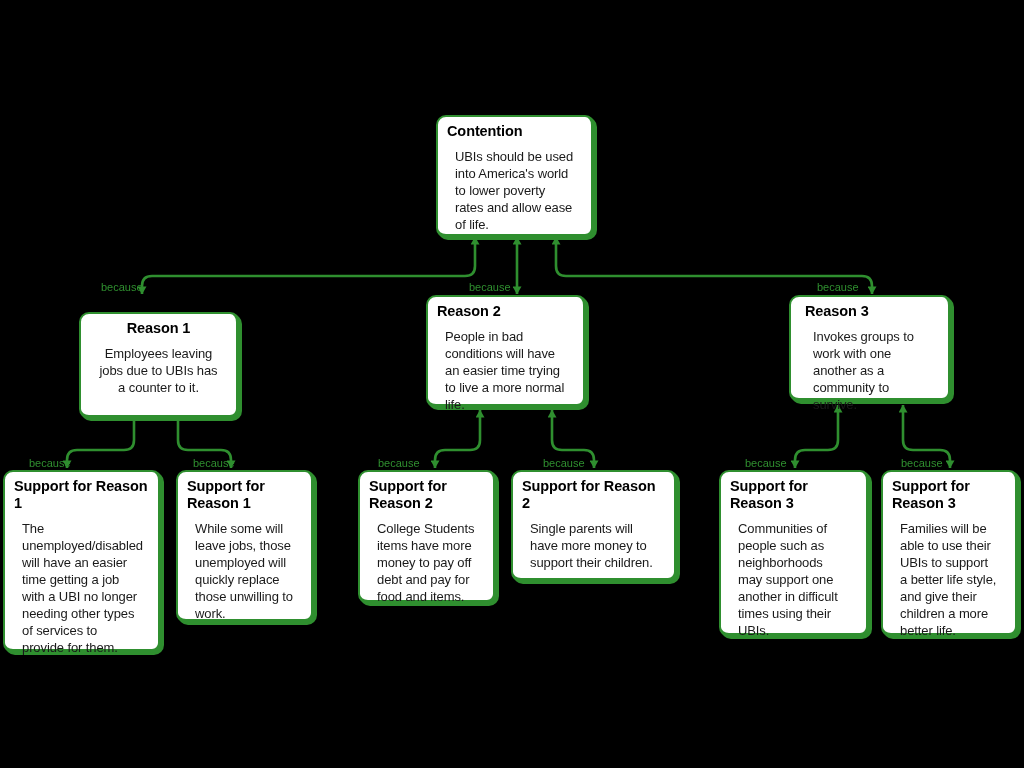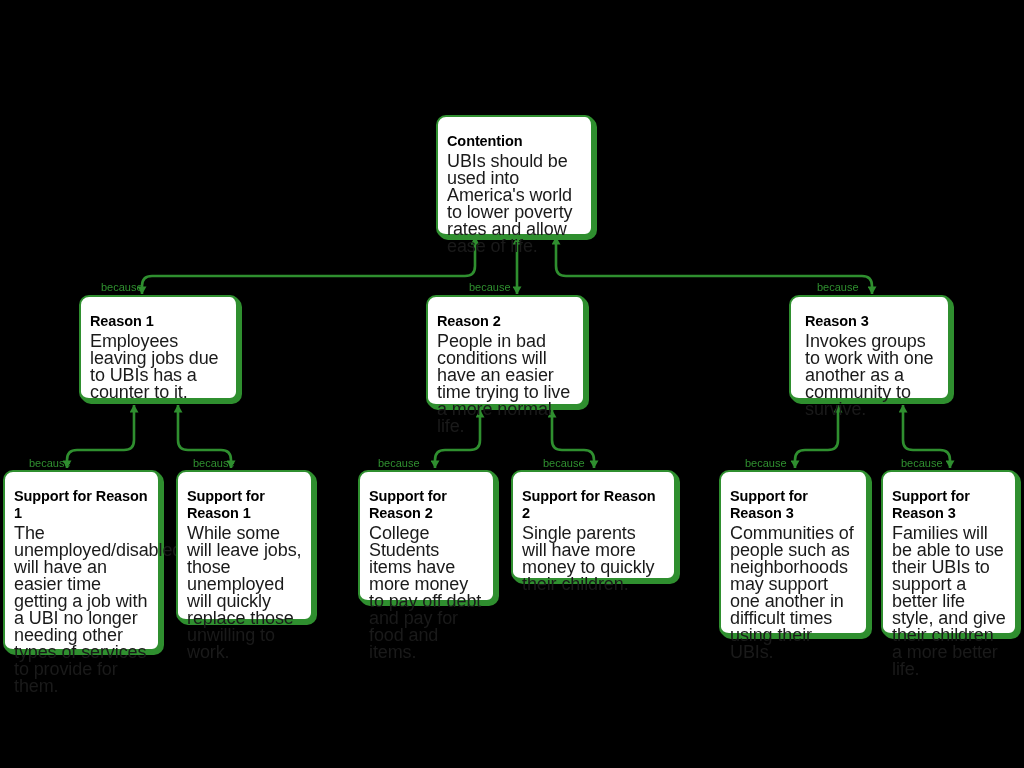--- a/index.html
+++ b/index.html
@@ -33,28 +33,28 @@
     border-bottom-width: 4px;
     border-radius: 10px;
     padding: 6px 9px 7px 9px;
     box-shadow: 2px 2px 0 0 #2f8f2f;
   }
   .node-title {
     font-weight: bold;
     font-size: 14.5px;
     line-height: 17px;
     color: #000000;
-    margin: 10px 0 3px 0;
+    margin: 0 0 3px 0;
     letter-spacing: -0.1px;
   }
   .node-body {
-    font-size: 18px;
+    font-size: 13px;
     line-height: 17px;
     color: #1a1a1a;
-    margin: 0;
+    margin: 8px;
     letter-spacing: -0.1px;
   }
   .edge-label {
     position: absolute;
     color: #2f8f2f;
     font-size: 11px;
     line-height: 10px;
     font-family: "Liberation Sans", sans-serif;
     white-space: nowrap;
     letter-spacing: 0px;
@@ -107,21 +107,21 @@
   <div class="edge-label" style="left:543px; top:458px;">because</div>
 
   <div class="edge-label" style="left:745px; top:458px;">because</div>
   <div class="edge-label" style="left:901px; top:458px;">because</div>
 
   <div class="node" style="left:436px; top:115px; width:159px; height:123px;">
     <div class="node-title">Contention</div>
     <div class="node-body">UBIs should be used into America's world to lower poverty rates and allow ease of life.</div>
   </div>
 
-  <div class="node" style="left:79px; top:295px; width:161px; height:107px;">
+  <div class="node" style="left:79px; top:312px; width:161px; height:107px;text-align:center;">
     <div class="node-title">Reason 1</div>
     <div class="node-body">Employees leaving jobs due to UBIs has a counter to it.</div>
   </div>
 
   <div class="node" style="left:426px; top:295px; width:161px; height:113px;">
     <div class="node-title">Reason 2</div>
     <div class="node-body">People in bad conditions will have an easier time trying to live a more normal life.</div>
   </div>
 
   <div class="node" style="left:789px; top:295px; width:163px; height:107px;padding-left:14px;">
@@ -139,21 +139,21 @@
     <div class="node-body">While some will leave jobs, those unemployed will quickly replace those unwilling to work.</div>
   </div>
 
   <div class="node" style="left:358px; top:470px; width:139px; height:134px;">
     <div class="node-title">Support for Reason 2</div>
     <div class="node-body">College Students items have more money to pay off debt and pay for food and items.</div>
   </div>
 
   <div class="node" style="left:511px; top:470px; width:167px; height:112px;">
     <div class="node-title">Support for Reason 2</div>
-    <div class="node-body">Single parents will have more money to quickly their children.</div>
+    <div class="node-body">Single parents will have more money to support their children.</div>
   </div>
 
   <div class="node" style="left:719px; top:470px; width:151px; height:167px;">
     <div class="node-title">Support for Reason 3</div>
     <div class="node-body">Communities of people such as neighborhoods may support one another in difficult times using their UBIs.</div>
   </div>
 
   <div class="node" style="left:881px; top:470px; width:138px; height:167px;">
     <div class="node-title">Support for Reason 3</div>
     <div class="node-body">Families will be able to use their UBIs to support a better life style, and give their children a more better life.</div>

